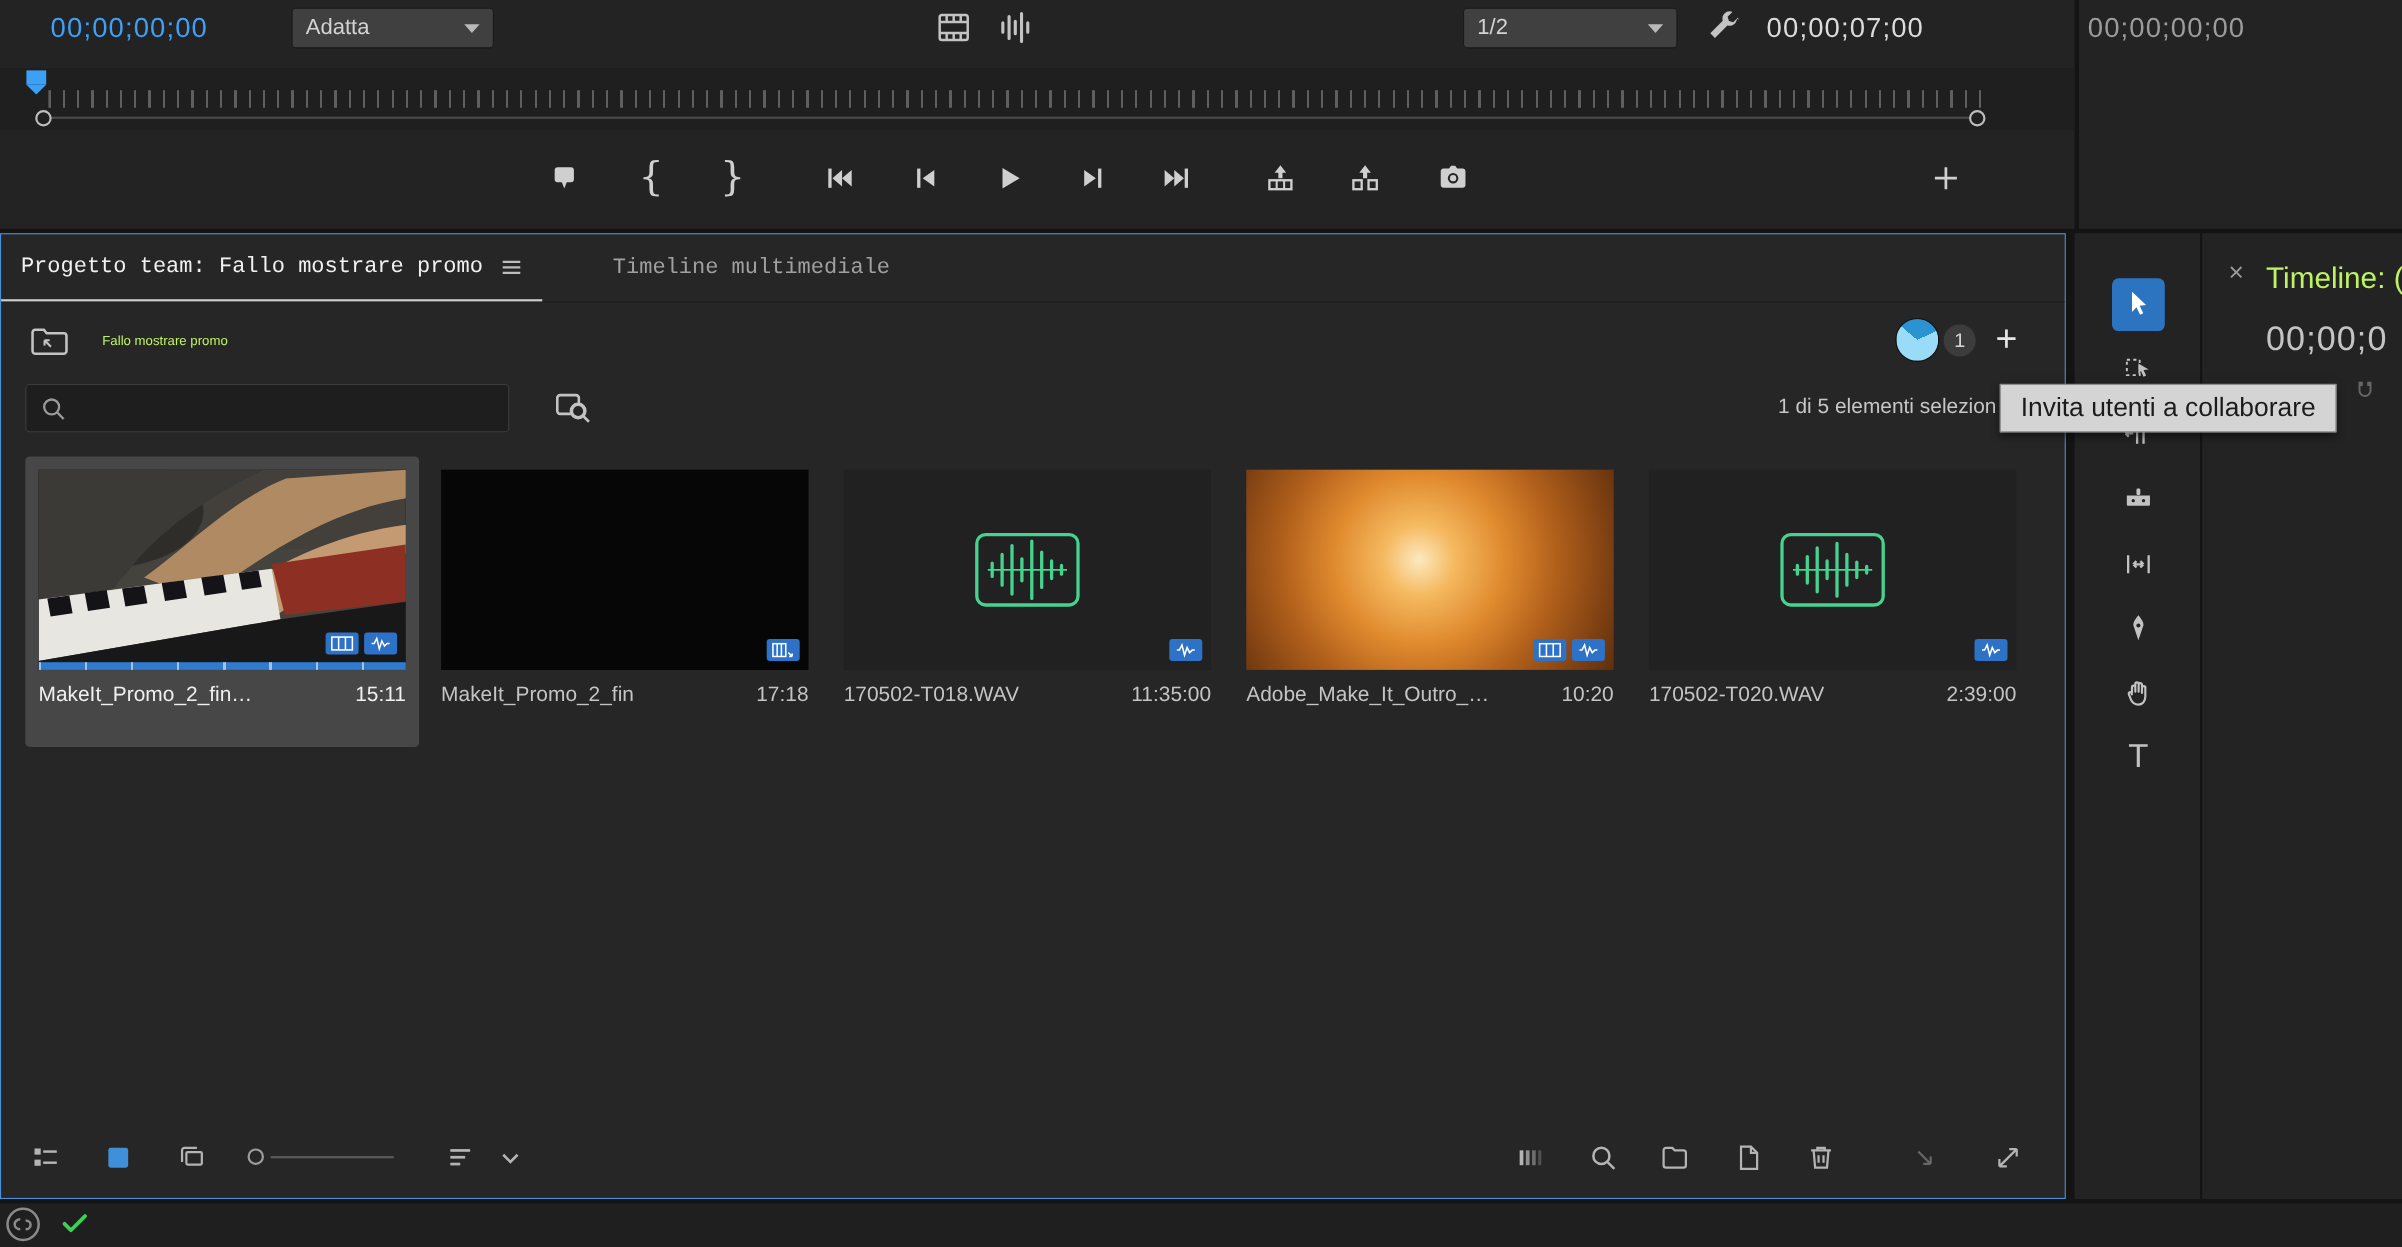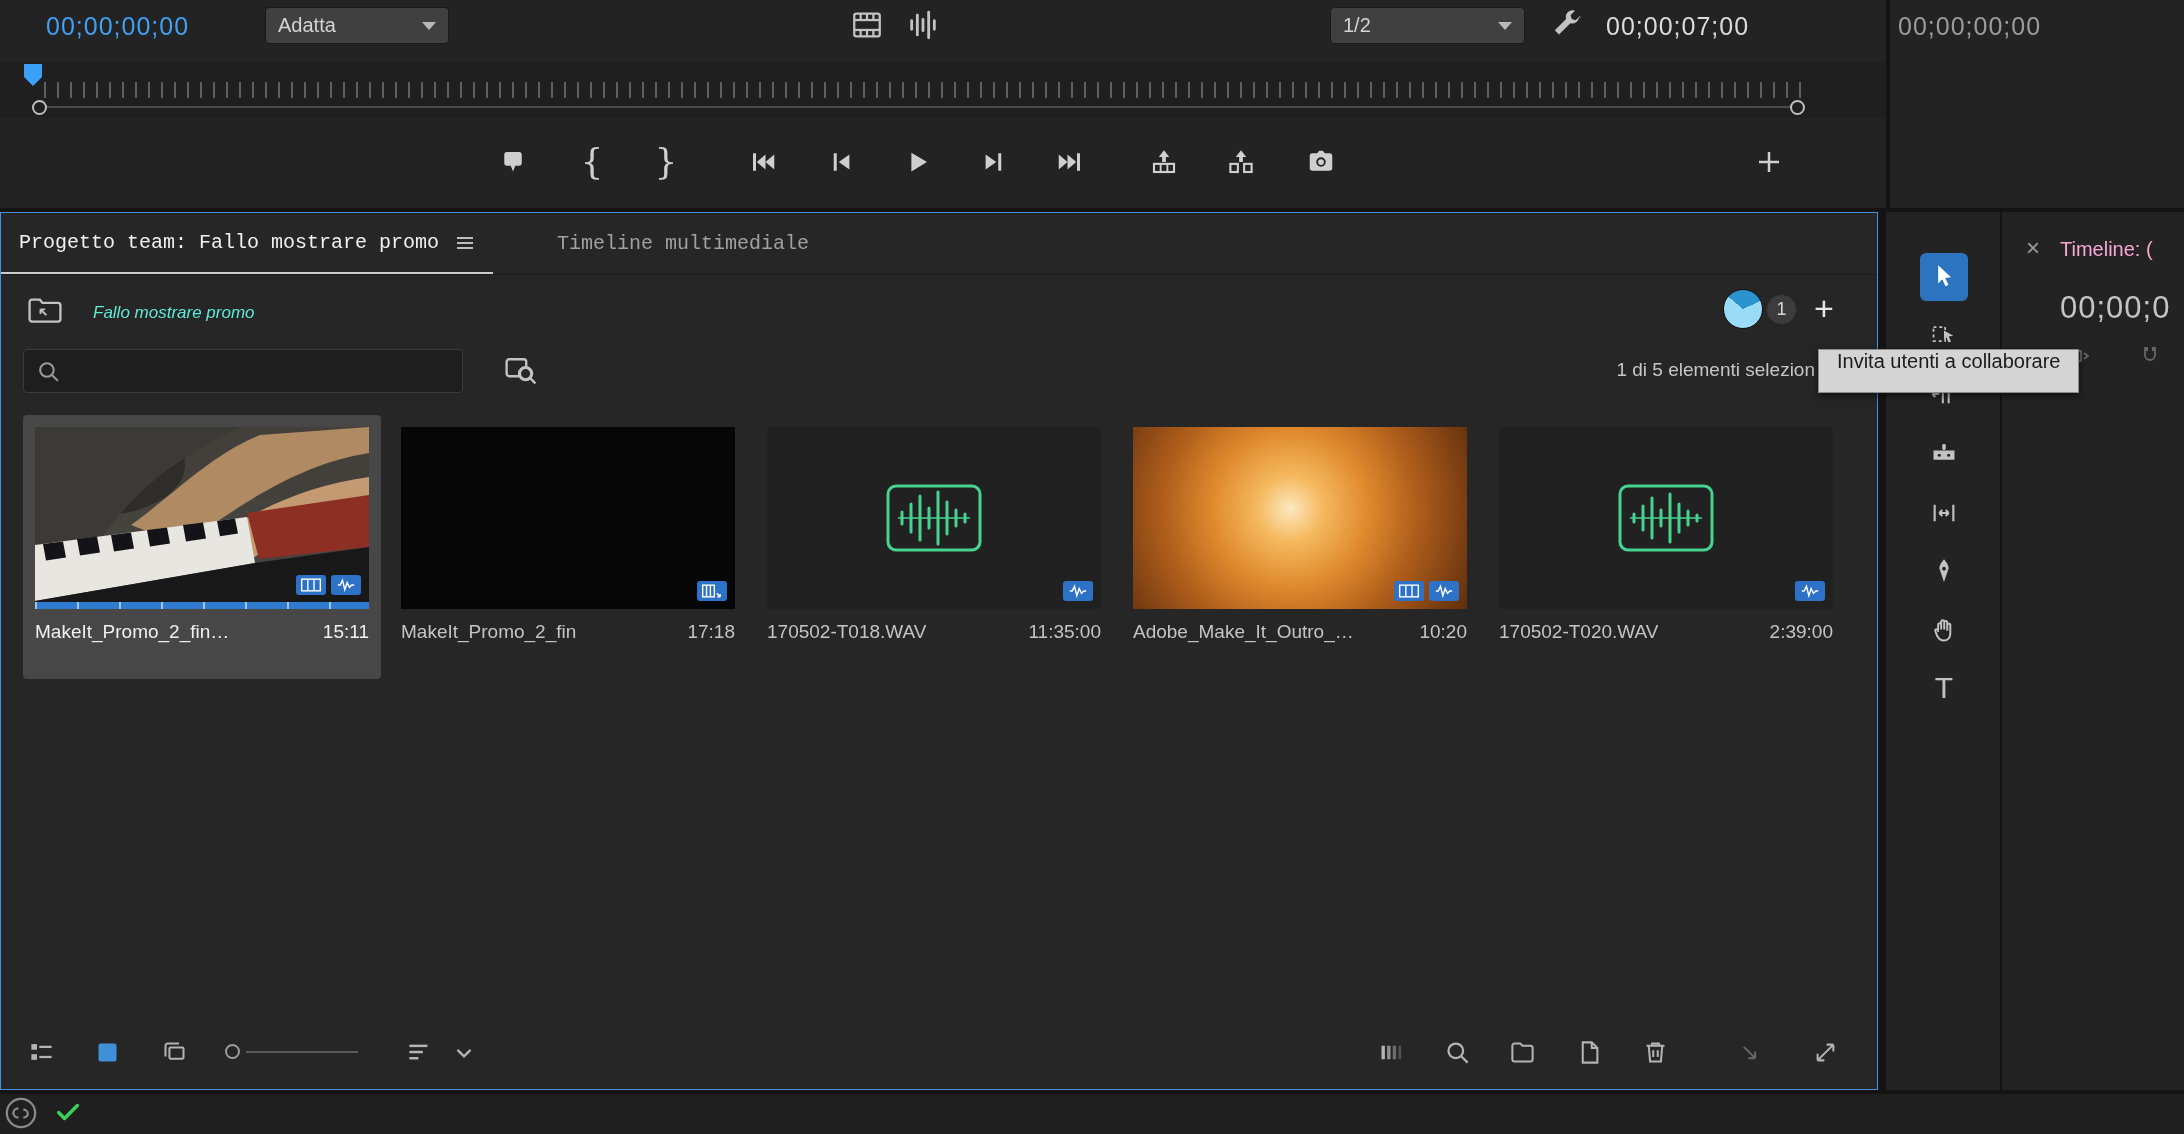--- a/index.html
+++ b/index.html
@@ -43,21 +43,21 @@
   
   .project { left:0; top:212px; width:1878px; height:878px; background:#262626;
              border:1px solid #4a90d9; }
   .tabbar { left:0; top:0; width:100%; height:62px; display:flex; align-items:stretch;
             border-bottom:1px solid #1c1c1c;font-family:Liberation Mono, monospace; }
   .tab { display:flex; align-items:center; gap:16px; padding:0 18px; font-size:20px;
          white-space:nowrap; }
   .tab.active { color:#f0f0f0; border-bottom:2px solid #cccccc; }
   .tab.inactive { color:#a0a0a0; margin-left:46px; }
 
-  .crumb-label { font-size:17px; color:#5eead4;font-style:italic; }
+  .crumb-label { font-size:12px; color:#bef264; }
   .avatar { width:40px; height:40px; border-radius:50%;
             background:conic-gradient(from -50deg, #2b93cf 0 32%, #9adcf7 32% 100%);
             border:1px solid #111; }
   .countbubble { width:31px; height:31px; border-radius:50%; background:#3c3c3c;
             color:#d6d6d6; font-size:18px; display:flex; align-items:center;
             justify-content:center; border:1px solid #2a2a2a; }
   .plusbtn { font-size:34px; color:#e6e6e6; line-height:34px; }
 
   .search-box { left:22px; top:136px; width:440px; height:44px; background:#1e1e1e;
             border:1px solid #3c3c3c; border-radius:4px; }
@@ -98,30 +98,30 @@
   .toolscol { left:1886px; top:212px; width:114px; height:878px; background:#232323; }
   .tool { left:1920px; width:48px; height:48px; display:flex; align-items:center;
           justify-content:center; color:#c2c2c2; }
   .tool svg { width:28px; height:28px; }
   .tool.active { background:#2d74c0; border-radius:6px; color:#ffffff; }
 
   
   .timelinep { left:2002px; top:212px; width:182px; height:878px; background:#232323;
                overflow:hidden; }
   .tl-close { font-size:24px; color:#9a9a9a; }
-  .tl-title { font-size:20px; color:#f9a8d4; white-space:nowrap; }
+  .tl-title { font-size:27px; color:#bef264; white-space:nowrap; }
   .tl-tc { font-size:31px; color:#c4c4c4; letter-spacing:1px; white-space:nowrap; }
   .dimicon { opacity:.4; color:#c8c8c8; }
 
   
   .statusbar { left:0; top:1094px; width:2184px; height:40px; background:#1f1f1f; }
 
   
-  .tooltip { left:1818px; top:349px; height:44px; display:flex; 
-             padding:0 18px; background:#d4d4d4; color:#1b1b1b; font-size:20px;
+  .tooltip { left:1818px; top:349px; height:44px; display:flex; align-items:center;
+             padding:0 18px; background:#d4d4d4; color:#1b1b1b; font-size:24px;
              border:1px solid #8c8c8c; z-index:60; white-space:nowrap;
              box-shadow:0 3px 8px rgba(0,0,0,.55); }
 </style>
 </head>
 <body>
 
 <div class="abs monitor">
 
   <span class="abs tc tc-blue" style="left:46px;top:12px;">00;00;00;00</span>
 

